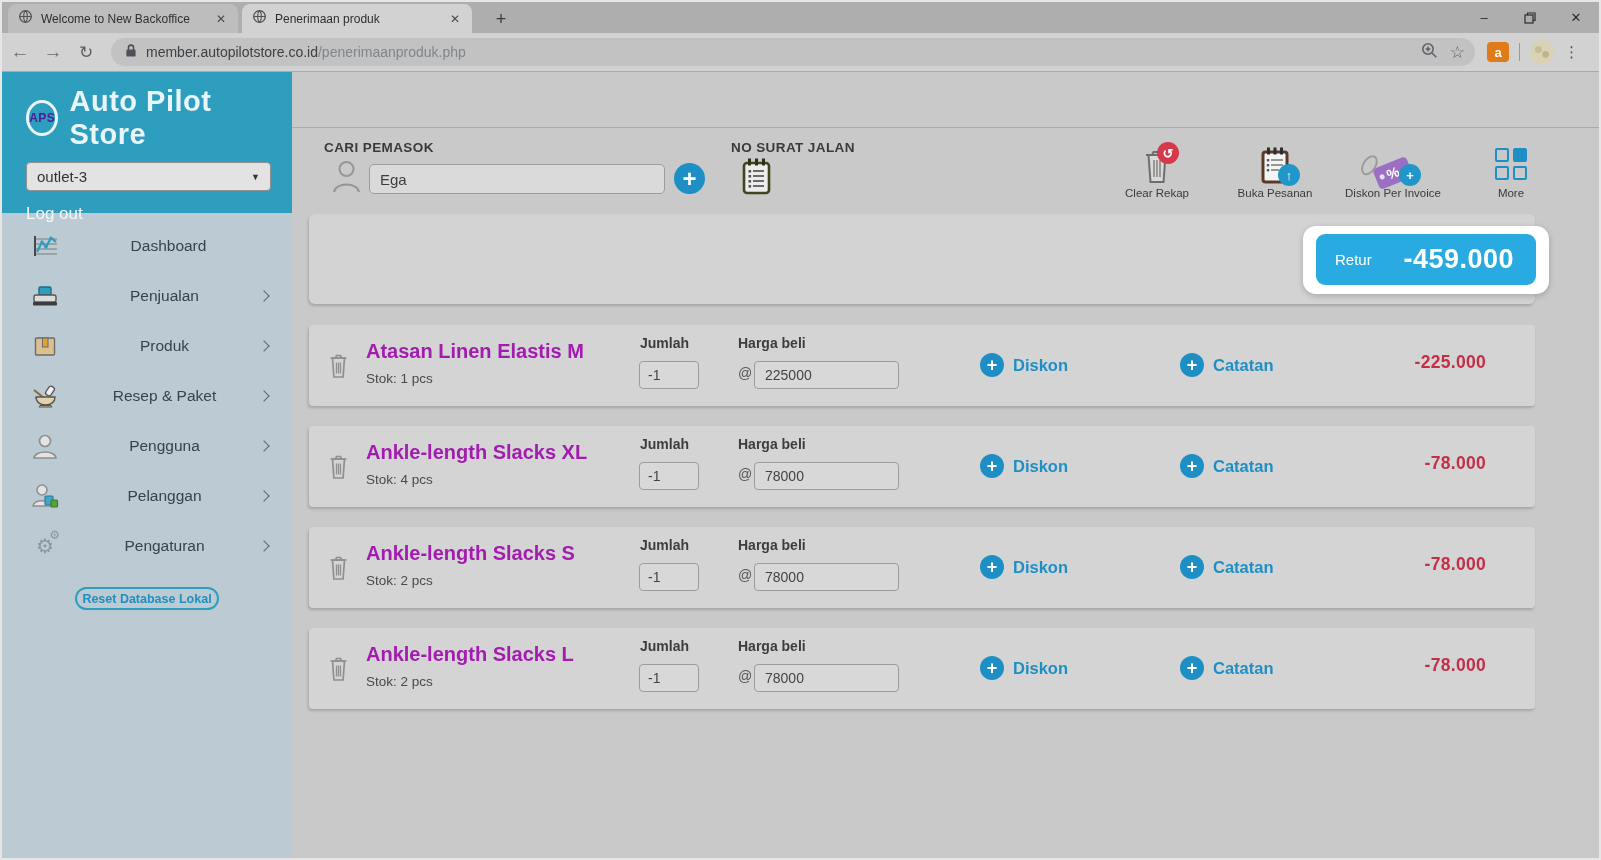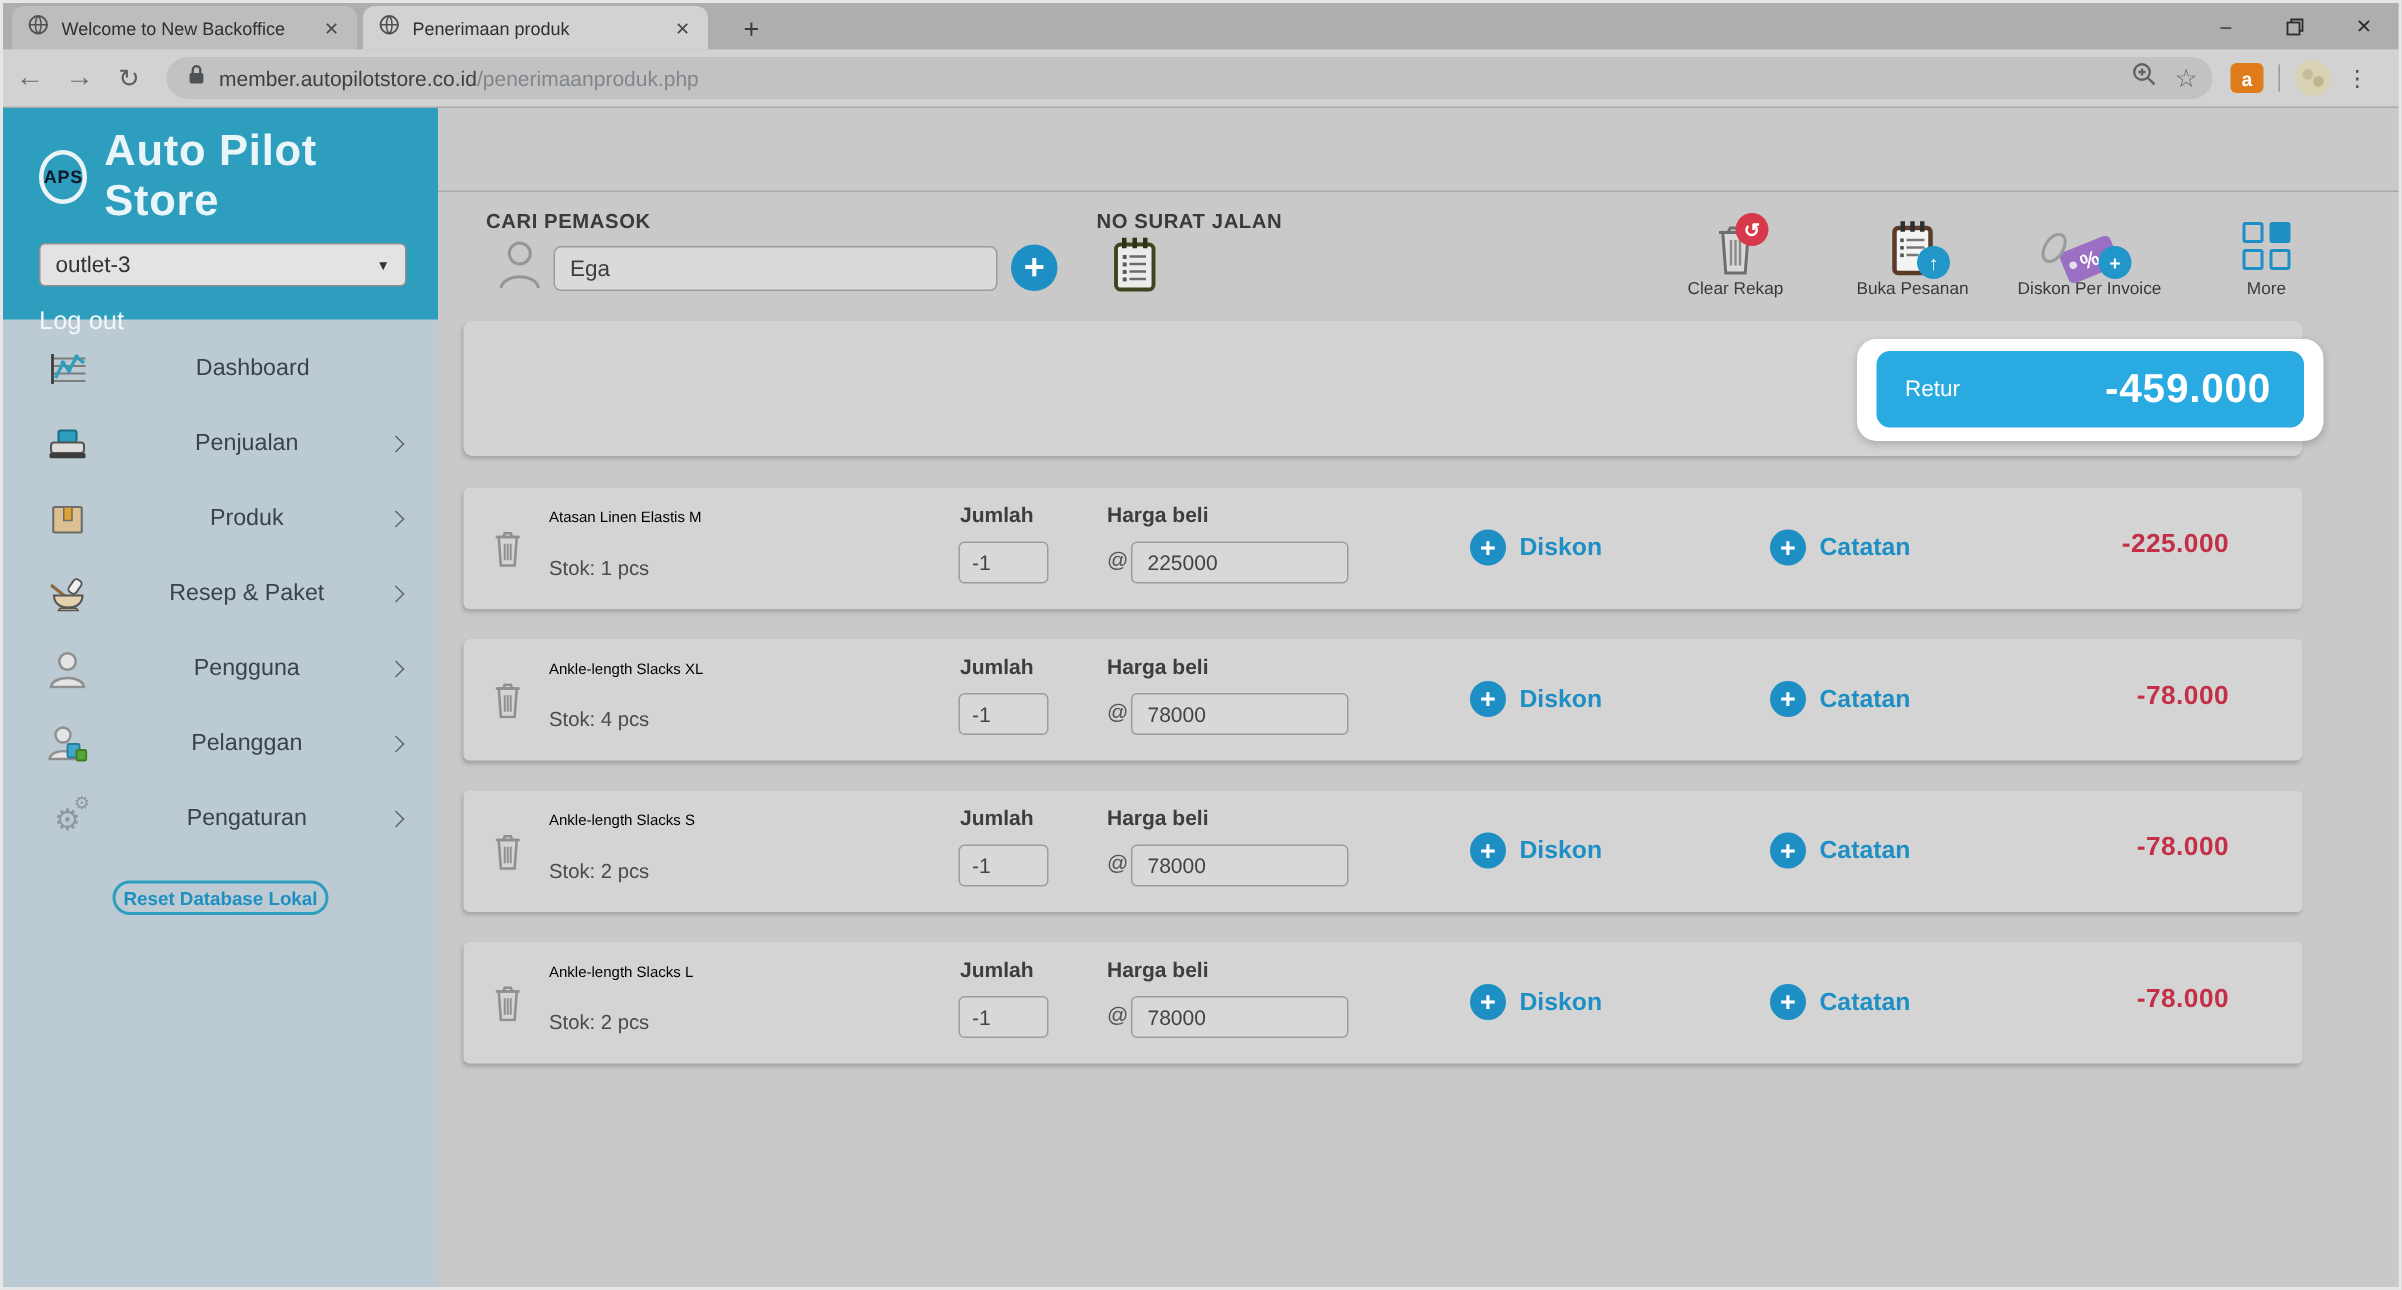--- a/index.html
+++ b/index.html
@@ -31,21 +31,21 @@
             background-image:radial-gradient(circle at 35% 40%, #c5bd97 3px, transparent 4px), radial-gradient(circle at 65% 60%, #bfb48e 3px, transparent 4px); }
   .kebab { font-size:15px; color:#4f4f4f; margin:0 8px 0 10px; letter-spacing:0; }
 
   
   .app { position:absolute; left:0; top:70px; right:0; bottom:0; display:flex; }
 
   
   .sidebar { width:290px; background:#bccad3; flex-shrink:0; position:relative; }
   .sb-header { background:#2d9ebd; height:141px; padding:13px 22px 0 24px; }
   .brand-row { display:flex; align-items:center; }
-  .logo-circle { width:36px; height:36px; border-radius:50%; border:3px solid #eaf4f7; color:#0f172a; font-size:12px; font-weight:bold; display:flex; align-items:center; justify-content:center; letter-spacing:.5px; }
+  .logo-circle { width:36px; height:36px; border-radius:50%; border:3px solid #eaf4f7; color:#4c1d95; font-size:12px; font-weight:bold; display:flex; align-items:center; justify-content:center; letter-spacing:.5px; }
   .brand-name { color:#e9f5f9; font-size:29px; font-weight:bold; margin-left:11px; letter-spacing:.5px; }
   .outlet-select { margin-top:11px; width:245px; height:29px; background:#e3e3e3; border:1px solid #8f8f8f; border-radius:4px; display:flex; align-items:center; padding:0 10px; font-size:15px; color:#333; justify-content:space-between; }
   .outlet-caret { font-size:9px; color:#333; }
   .logout { margin-top:13px; color:#f2f8fa; font-size:17px; display:inline-block; }
   .sb-menu { padding-top:8px; }
   .menu-item { height:50px; display:flex; align-items:center; padding:0 24px 0 28px; position:relative; }
   .mi-icon { width:30px; display:flex; justify-content:center; }
   .mi-label { font-size:15.5px; color:#39434a; font-weight:500; margin-left:9px; flex:1;text-align:center; }
   .mi-chevron { width:8px; height:8px; border-right:1.6px solid #5c666d; border-top:1.6px solid #5c666d; transform:rotate(45deg); }
   .gear-glyphs { position:relative; color:#8f979d; }
@@ -76,29 +76,29 @@
   .tag { width:36px; height:22px; background:#9b6fc3; border-radius:4px; transform:rotate(-22deg); color:#fff; font-weight:bold; font-size:14px; display:flex; align-items:center; justify-content:center; position:relative; margin-top:12px; }
   .tag::before { content:""; position:absolute; left:4px; top:8px; width:5px; height:5px; border-radius:50%; background:#e8ddf2; }
   .rope { position:absolute; left:-12px; top:-12px; width:22px; height:14px; border:2.5px solid #9a9a9a; border-radius:50%; transform:rotate(-35deg); }
   .more-grid { display:grid; grid-template-columns:14px 14px; grid-template-rows:14px 14px; gap:4px; margin-bottom:4px; }
   .more-sq { border:2.5px solid #1e8fc4; border-radius:2px; }
   .more-sq.filled { background:#1e8fc4; }
 
   
   .content { position:absolute; left:0; top:140px; right:0; bottom:0; }
   .summary-panel { position:absolute; left:17px; top:2px; width:1226px; height:90px; background:#d3d3d3; border-radius:6px; box-shadow:-1px 2px 3px rgba(0,0,0,.18); }
-  .spotlight { position:absolute; right:-14px; top:12px; width:311px; height:68px; background:#ffffff; border-radius:13px; box-shadow:0 2px 6px rgba(0,0,0,.2); }
+  .spotlight { position:absolute; right:-14px; top:12px; width:246px; height:68px; background:#ffffff; border-radius:13px; box-shadow:0 2px 6px rgba(0,0,0,.2); }
   .retur-btn { position:absolute; left:13px; top:8px; right:13px; bottom:9px; background:#29abe2; border-radius:9px; display:flex; align-items:center; padding:0 22px 0 19px; }
   .retur-label { color:#ffffff; font-size:15px; flex:1; }
   .retur-amount { color:#ffffff; font-size:27px; font-weight:bold; letter-spacing:.5px; }
 
   .rows { position:absolute; left:17px; top:113px; right:49px; }
   .row { position:relative; width:1226px; height:81px; background:#d4d4d4; border-radius:4px; margin-bottom:20px; box-shadow:-1px 2px 3px rgba(0,0,0,.18); }
   .trash-btn { position:absolute; left:20px; top:28px; }
-  .item-name { position:absolute; left:57px; top:15px; font-size:10px; font-weight:normal; color:#000000; }
+  .item-name { position:absolute; left:57px; top:15px; font-size:20px; font-weight:bold; color:#a21caf; }
   .item-stock { position:absolute; left:57px; top:46px; font-size:13.5px; color:#4a4a4a; }
   .col-label { font-size:14px; font-weight:bold; color:#3d3d3d; }
   .qty-label { position:absolute; left:331px; top:10px; }
   .qty-input { position:absolute; left:330px; top:36px; width:60px; height:28px; background:#d8d8d8; border:1px solid #9c9c9c; border-radius:4px; padding:0 8px; font-size:14px; color:#444; font-family:"Liberation Sans",sans-serif; }
   .price-label { position:absolute; left:429px; top:10px; }
   .at-sign { position:absolute; left:429px; top:40px; font-size:14px; color:#555; }
   .price-input { position:absolute; left:445px; top:36px; width:145px; height:28px; background:#d8d8d8; border:1px solid #9c9c9c; border-radius:4px; padding:0 10px; font-size:14px; color:#444; font-family:"Liberation Sans",sans-serif; }
   .plus-link { position:absolute; top:28px; display:flex; align-items:center; gap:9px; cursor:pointer; }
   .plus-link.diskon { left:671px; }
   .plus-link.catatan { left:871px; }

